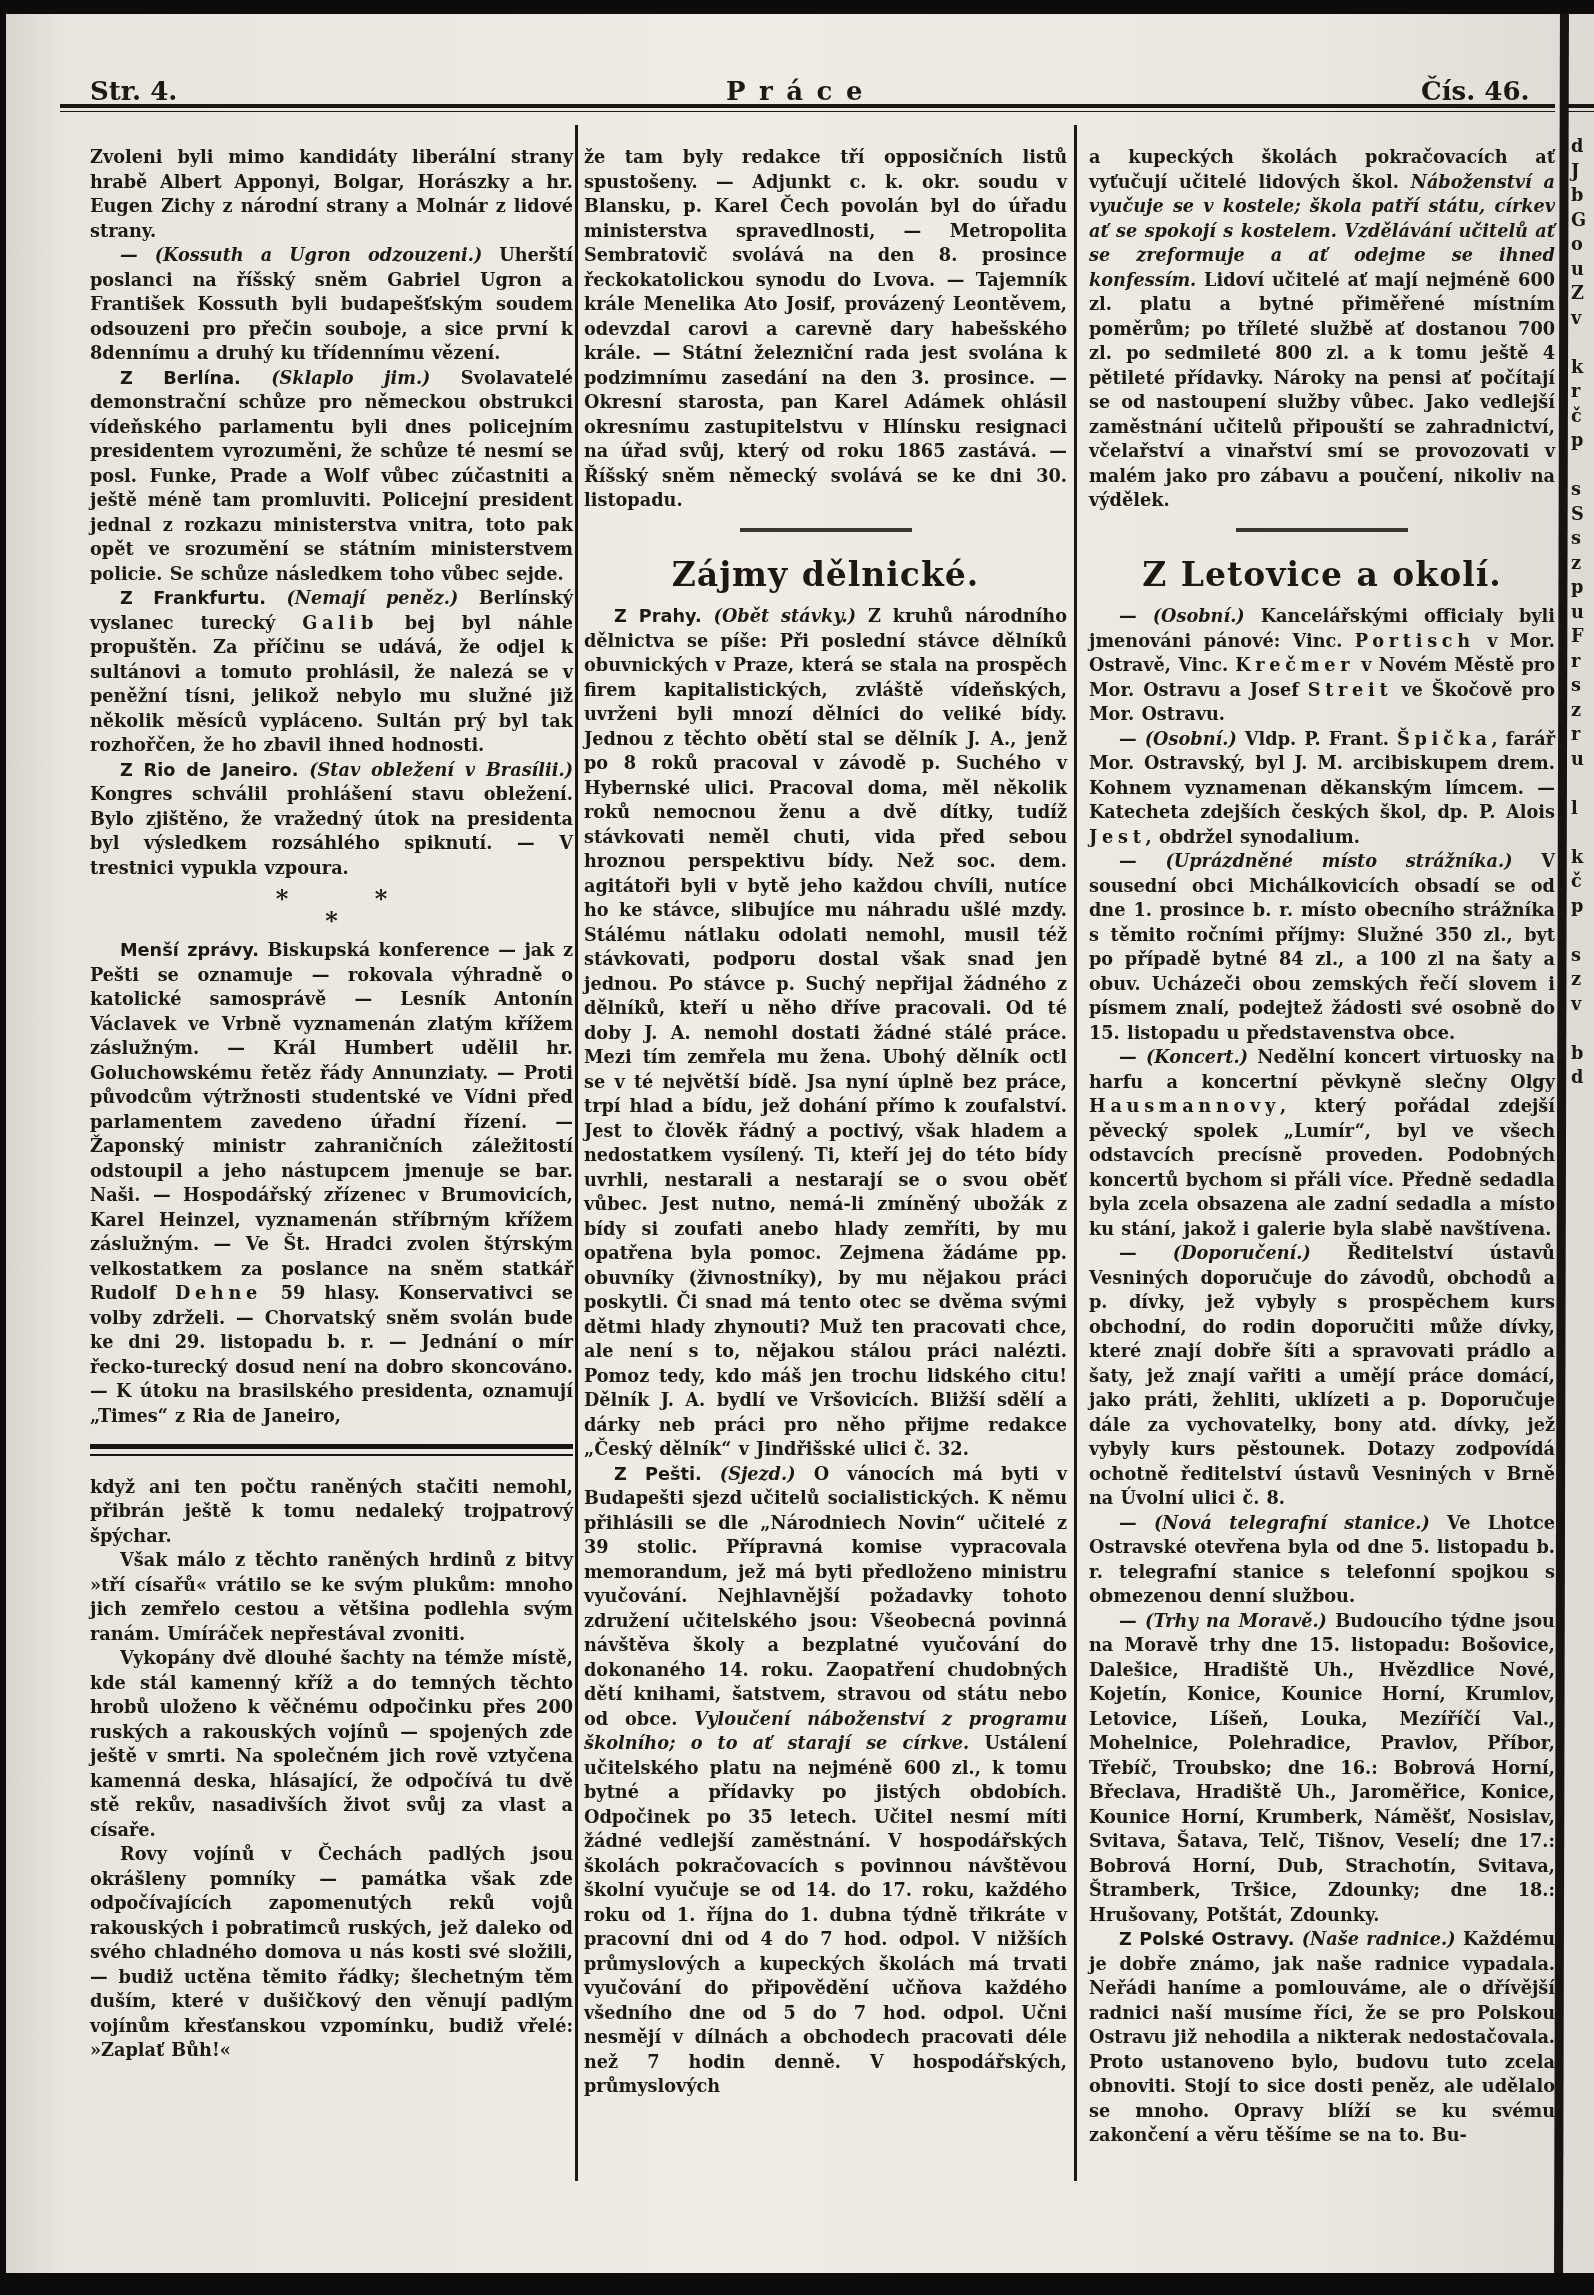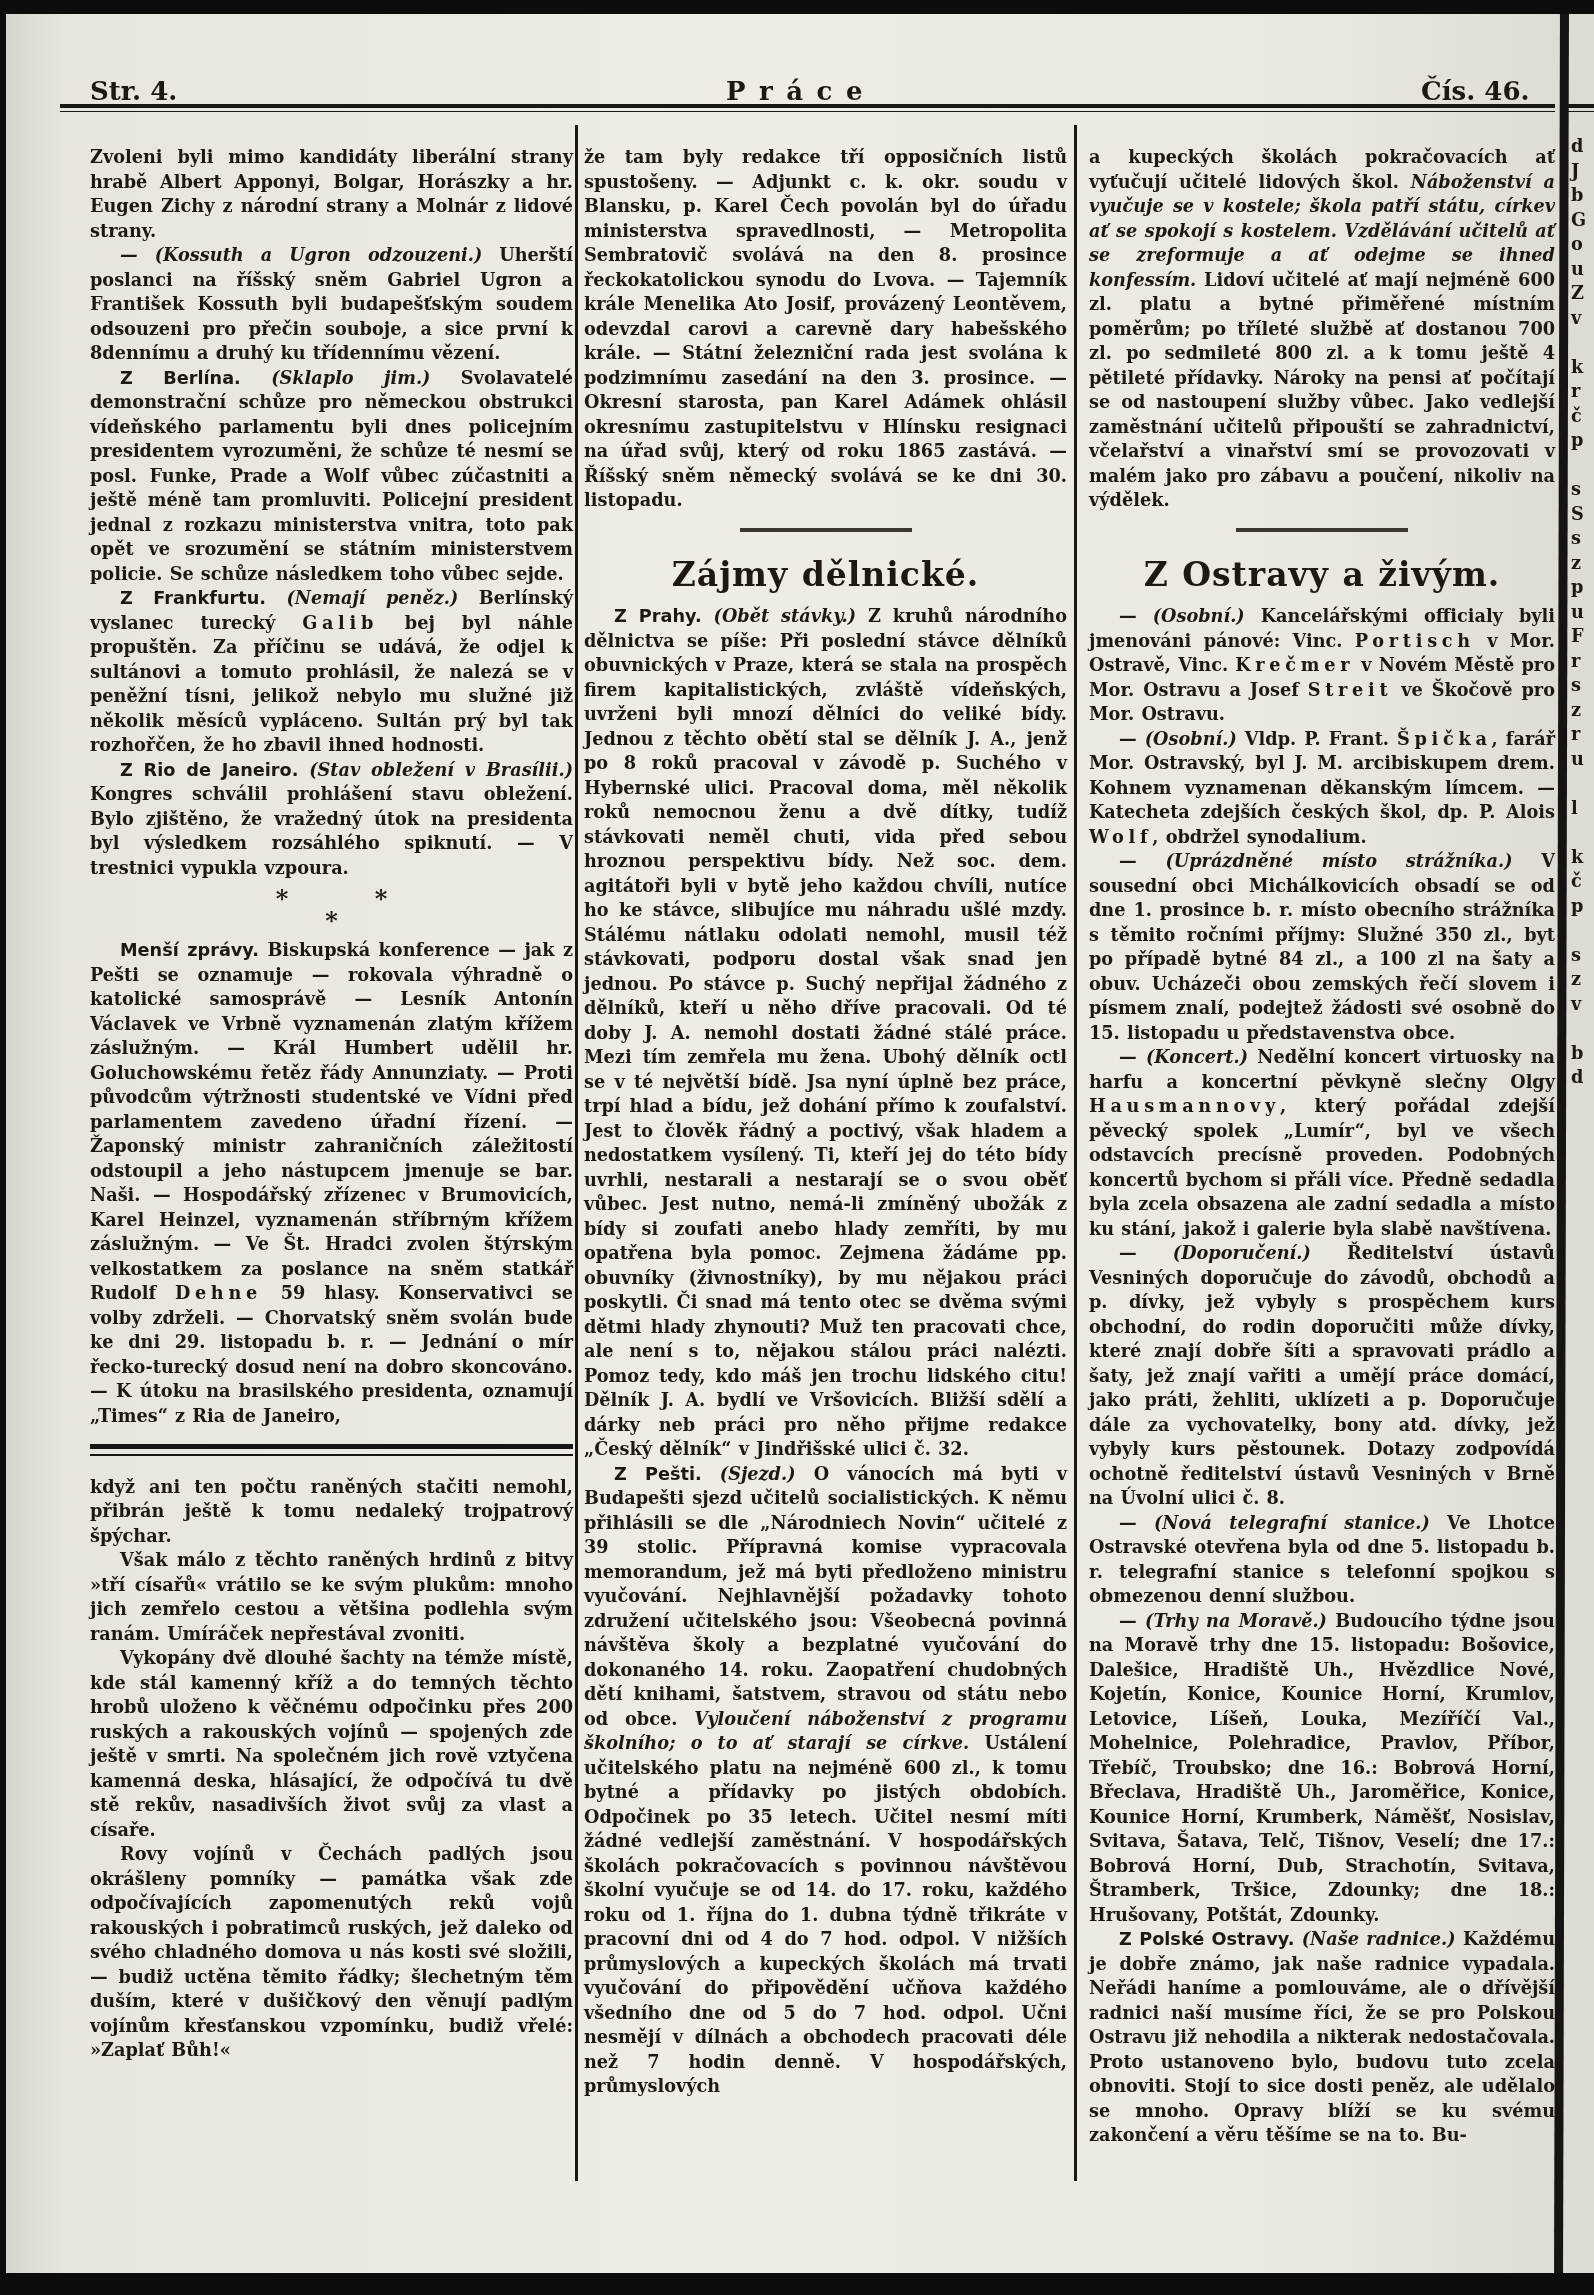--- a/index.html
+++ b/index.html
@@ -101,24 +101,24 @@
         <div class="headline-rule"></div>
         <h2 class="headline">Zájmy dělnické.</h2>
       </div>
       <p><span class="lead">Z Prahy. </span><span class="ital">(Obět stávky.)</span><span> Z kruhů národního dělnictva se píše: Při poslední stávce dělníků obuvnických v Praze, která se stala na prospěch firem kapitalistických, zvláště vídeňských, uvrženi byli mnozí dělníci do veliké bídy. Jednou z těchto obětí stal se dělník J. A., jenž po 8 roků pracoval v závodě p. Suchého v Hybernské ulici. Pracoval doma, měl několik roků nemocnou ženu a dvě dítky, tudíž stávkovati neměl chuti, vida před sebou hroznou perspektivu bídy. Než soc. dem. agitátoři byli v bytě jeho každou chvíli, nutíce ho ke stávce, slibujíce mu náhradu ušlé mzdy. Stálému nátlaku odolati nemohl, musil též stávkovati, podporu dostal však snad jen jednou. Po stávce p. Suchý nepřijal žádného z dělníků, kteří u něho dříve pracovali. Od té doby J. A. nemohl dostati žádné stálé práce. Mezi tím zemřela mu žena. Ubohý dělník octl se v té největší bídě. Jsa nyní úplně bez práce, trpí hlad a bídu, jež dohání přímo k zoufalství. Jest to člověk řádný a poctivý, však hladem a nedostatkem vysílený. Ti, kteří jej do této bídy uvrhli, nestarali a nestarají se o svou oběť vůbec. Jest nutno, nemá-li zmíněný ubožák z bídy si zoufati anebo hlady zemříti, by mu opatřena byla pomoc. Zejmena žádáme pp. obuvníky (živnostníky), by mu nějakou práci poskytli. Či snad má tento otec se dvěma svými dětmi hlady zhynouti? Muž ten pracovati chce, ale není s to, nějakou stálou práci nalézti. Pomoz tedy, kdo máš jen trochu lidského citu! Dělník J. A. bydlí ve Vršovicích. Bližší sdělí a dárky neb práci pro něho přijme redakce „Český dělník“ v Jindřišské ulici č. 32.</span></p>
       <p><span class="lead">Z Pešti. </span><span class="ital">(Sjezd.)</span><span> O vánocích má byti v Budapešti sjezd učitelů socialistických. K němu přihlásili se dle „Národniech Novin“ učitelé z 39 stolic. Přípravná komise vypracovala memorandum, jež má byti předloženo ministru vyučování. Nejhlavnější požadavky tohoto združení učitelského jsou: Všeobecná povinná návštěva školy a bezplatné vyučování do dokonaného 14. roku. Zaopatření chudobných dětí knihami, šatstvem, stravou od státu nebo od obce. </span><span class="ital">Vyloučení náboženství z programu školního; o to ať starají se církve.</span><span> Ustálení učitelského platu na nejméně 600 zl., k tomu bytné a přídavky po jistých obdobích. Odpočinek po 35 letech. Učitel nesmí míti žádné vedlejší zaměstnání. V hospodářských školách pokračovacích s povinnou návštěvou školní vyučuje se od 14. do 17. roku, každého roku od 1. října do 1. dubna týdně třikráte v pracovní dni od 4 do 7 hod. odpol. V nižších průmyslových a kupeckých školách má trvati vyučování do připovědění učňova každého všedního dne od 5 do 7 hod. odpol. Učni nesmějí v dílnách a obchodech pracovati déle než 7 hodin denně. V hospodářských, průmyslových</span></p>
     </div>
   <div class="col col-3">
       <p class="noindent"><span>a kupeckých školách pokračovacích ať vyťučují učitelé lidových škol. </span><span class="ital">Náboženství a vyučuje se v kostele; škola patří státu, církev ať se spokojí s kostelem. Vzdělávání učitelů ať se zreformuje a ať odejme se ihned konfessím.</span><span> Lidoví učitelé ať mají nejméně 600 zl. platu a bytné přiměřené místním poměrům; po tříleté službě ať dostanou 700 zl. po sedmileté 800 zl. a k tomu ještě 4 pětileté přídavky. Nároky na pensi ať počítají se od nastoupení služby vůbec. Jako vedlejší zaměstnání učitelů připouští se zahradnictví, včelařství a vinařství smí se provozovati v malém jako pro zábavu a poučení, nikoliv na výdělek.</span></p>
       <div class="headline-wrap">
         <div class="headline-rule"></div>
-        <h2 class="headline">Z Ostravy a živým.</h2>
+        <h2 class="headline">Z Letovice a okolí.</h2>
       </div>
       <p><span>— </span><span class="ital">(Osobní.)</span><span> Kancelářskými officialy byli jmenováni pánové: Vinc. </span><span class="spread">Portisch</span><span> v Mor. Ostravě, Vinc. </span><span class="spread">Krečmer</span><span> v Novém Městě pro Mor. Ostravu a Josef </span><span class="spread">Streit</span><span> ve Škočově pro Mor. Ostravu.</span></p>
-      <p><span>— </span><span class="ital">(Osobní.)</span><span> Vldp. P. Frant. </span><span class="spread">Špička</span><span>, farář Mor. Ostravský, byl J. M. arcibiskupem drem. Kohnem vyznamenan děkanským límcem. — Katecheta zdejších českých škol, dp. P. Alois </span><span class="spread">Wolf</span><span>, obdržel synodalium.</span></p>
+      <p><span>— </span><span class="ital">(Osobní.)</span><span> Vldp. P. Frant. </span><span class="spread">Špička</span><span>, farář Mor. Ostravský, byl J. M. arcibiskupem drem. Kohnem vyznamenan děkanským límcem. — Katecheta zdejších českých škol, dp. P. Alois </span><span class="spread">Jest</span><span>, obdržel synodalium.</span></p>
       <p><span>— </span><span class="ital">(Uprázdněné místo strážníka.)</span><span> V sousední obci Michálkovicích obsadí se od dne 1. prosince b. r. místo obecního strážníka s těmito ročními příjmy: Služné 350 zl., byt po případě bytné 84 zl., a 100 zl na šaty a obuv. Ucházeči obou zemských řečí slovem i písmem znalí, podejtež žádosti své osobně do 15. listopadu u představenstva obce.</span></p>
       <p><span>— </span><span class="ital">(Koncert.)</span><span> Nedělní koncert virtuosky na harfu a koncertní pěvkyně slečny Olgy </span><span class="spread">Hausmannovy</span><span>, který pořádal zdejší pěvecký spolek „Lumír“, byl ve všech odstavcích precísně proveden. Podobných koncertů bychom si přáli více. Předně sedadla byla zcela obsazena ale zadní sedadla a místo ku stání, jakož i galerie byla slabě navštívena.</span></p>
       <p><span>— </span><span class="ital">(Doporučení.)</span><span> Ředitelství ústavů Vesniných doporučuje do závodů, obchodů a p. dívky, jež vybyly s prospěchem kurs obchodní, do rodin doporučiti může dívky, které znají dobře šíti a spravovati prádlo a šaty, jež znají vařiti a umějí práce domácí, jako práti, žehliti, uklízeti a p. Doporučuje dále za vychovatelky, bony atd. dívky, jež vybyly kurs pěstounek. Dotazy zodpovídá ochotně ředitelství ústavů Vesniných v Brně na Úvolní ulici č. 8.</span></p>
       <p><span>— </span><span class="ital">(Nová telegrafní stanice.)</span><span> Ve Lhotce Ostravské otevřena byla od dne 5. listopadu b. r. telegrafní stanice s telefonní spojkou s obmezenou denní službou.</span></p>
       <p><span>— </span><span class="ital">(Trhy na Moravě.)</span><span> Budoucího týdne jsou na Moravě trhy dne 15. listopadu: Bošovice, Dalešice, Hradiště Uh., Hvězdlice Nové, Kojetín, Konice, Kounice Horní, Krumlov, Letovice, Líšeň, Louka, Mezíříčí Val., Mohelnice, Polehradice, Pravlov, Příbor, Třebíč, Troubsko; dne 16.: Bobrová Horní, Břeclava, Hradiště Uh., Jaroměřice, Konice, Kounice Horní, Krumberk, Náměšť, Nosislav, Svitava, Šatava, Telč, Tišnov, Veselí; dne 17.: Bobrová Horní, Dub, Strachotín, Svitava, Štramberk, Tršice, Zdounky; dne 18.: Hrušovany, Potštát, Zdounky.</span></p>
       <p><span class="lead">Z Polské Ostravy. </span><span class="ital">(Naše radnice.)</span><span> Každému je dobře známo, jak naše radnice vypadala. Neřádi haníme a pomlouváme, ale o dřívější radnici naší musíme říci, že se pro Polskou Ostravu již nehodila a nikterak nedostačovala. Proto ustanoveno bylo, budovu tuto zcela obnoviti. Stojí to sice dosti peněz, ale udělalo se mnoho. Opravy blíží se ku svému zakončení a věru těšíme se na to. Bu-</span></p>
     </div>
 
   <div class="sliver">
     <div class="sliver-rule"></div>

